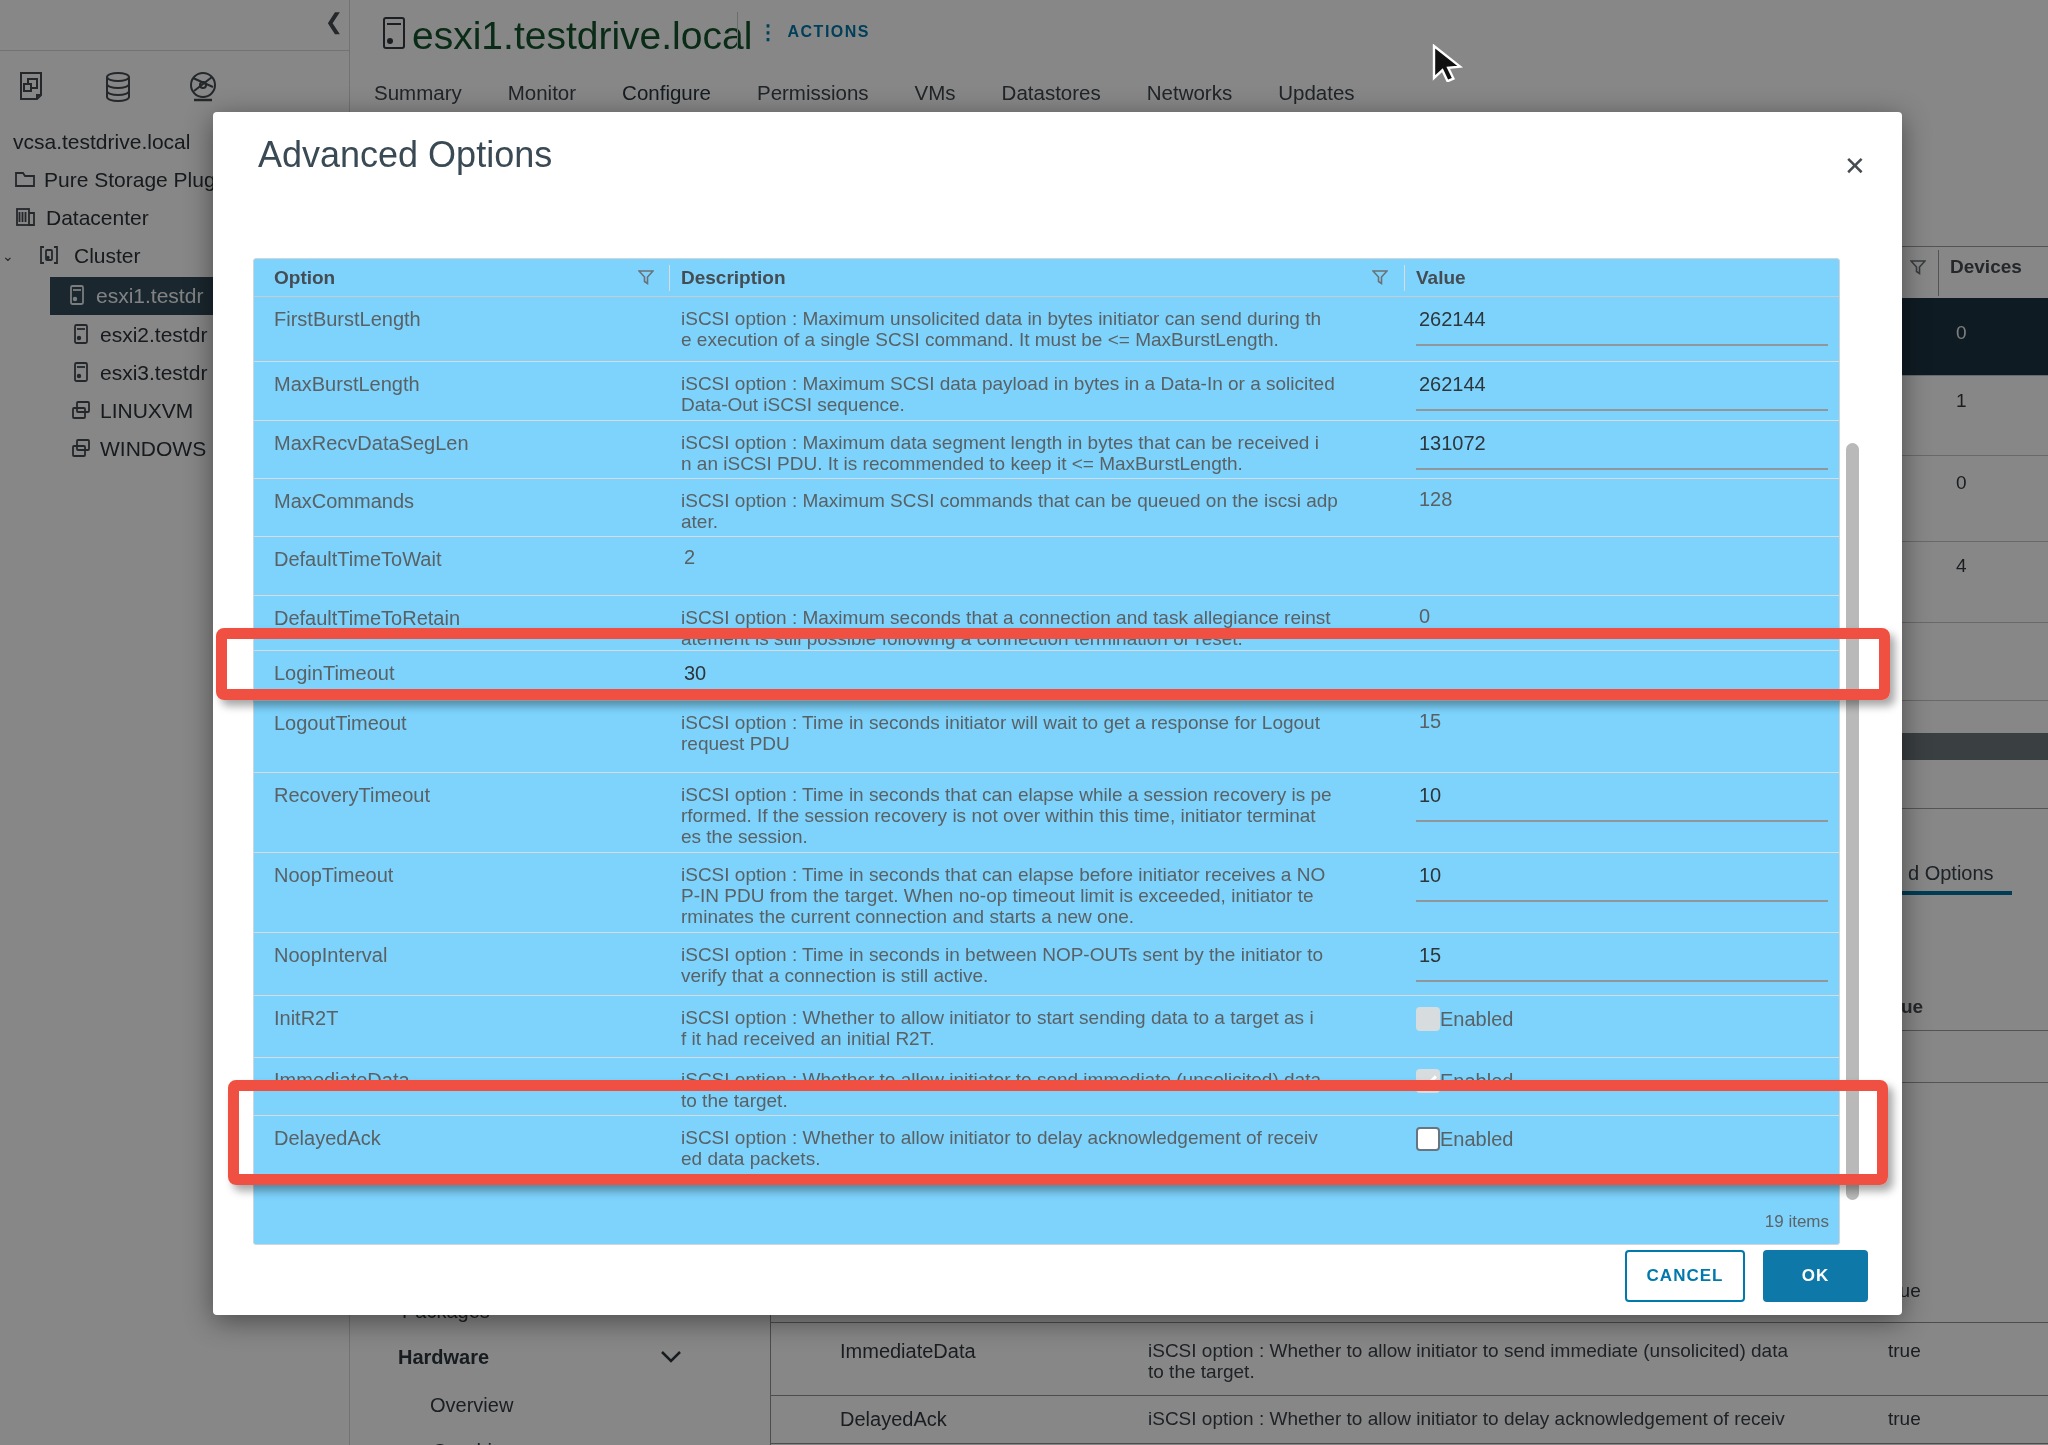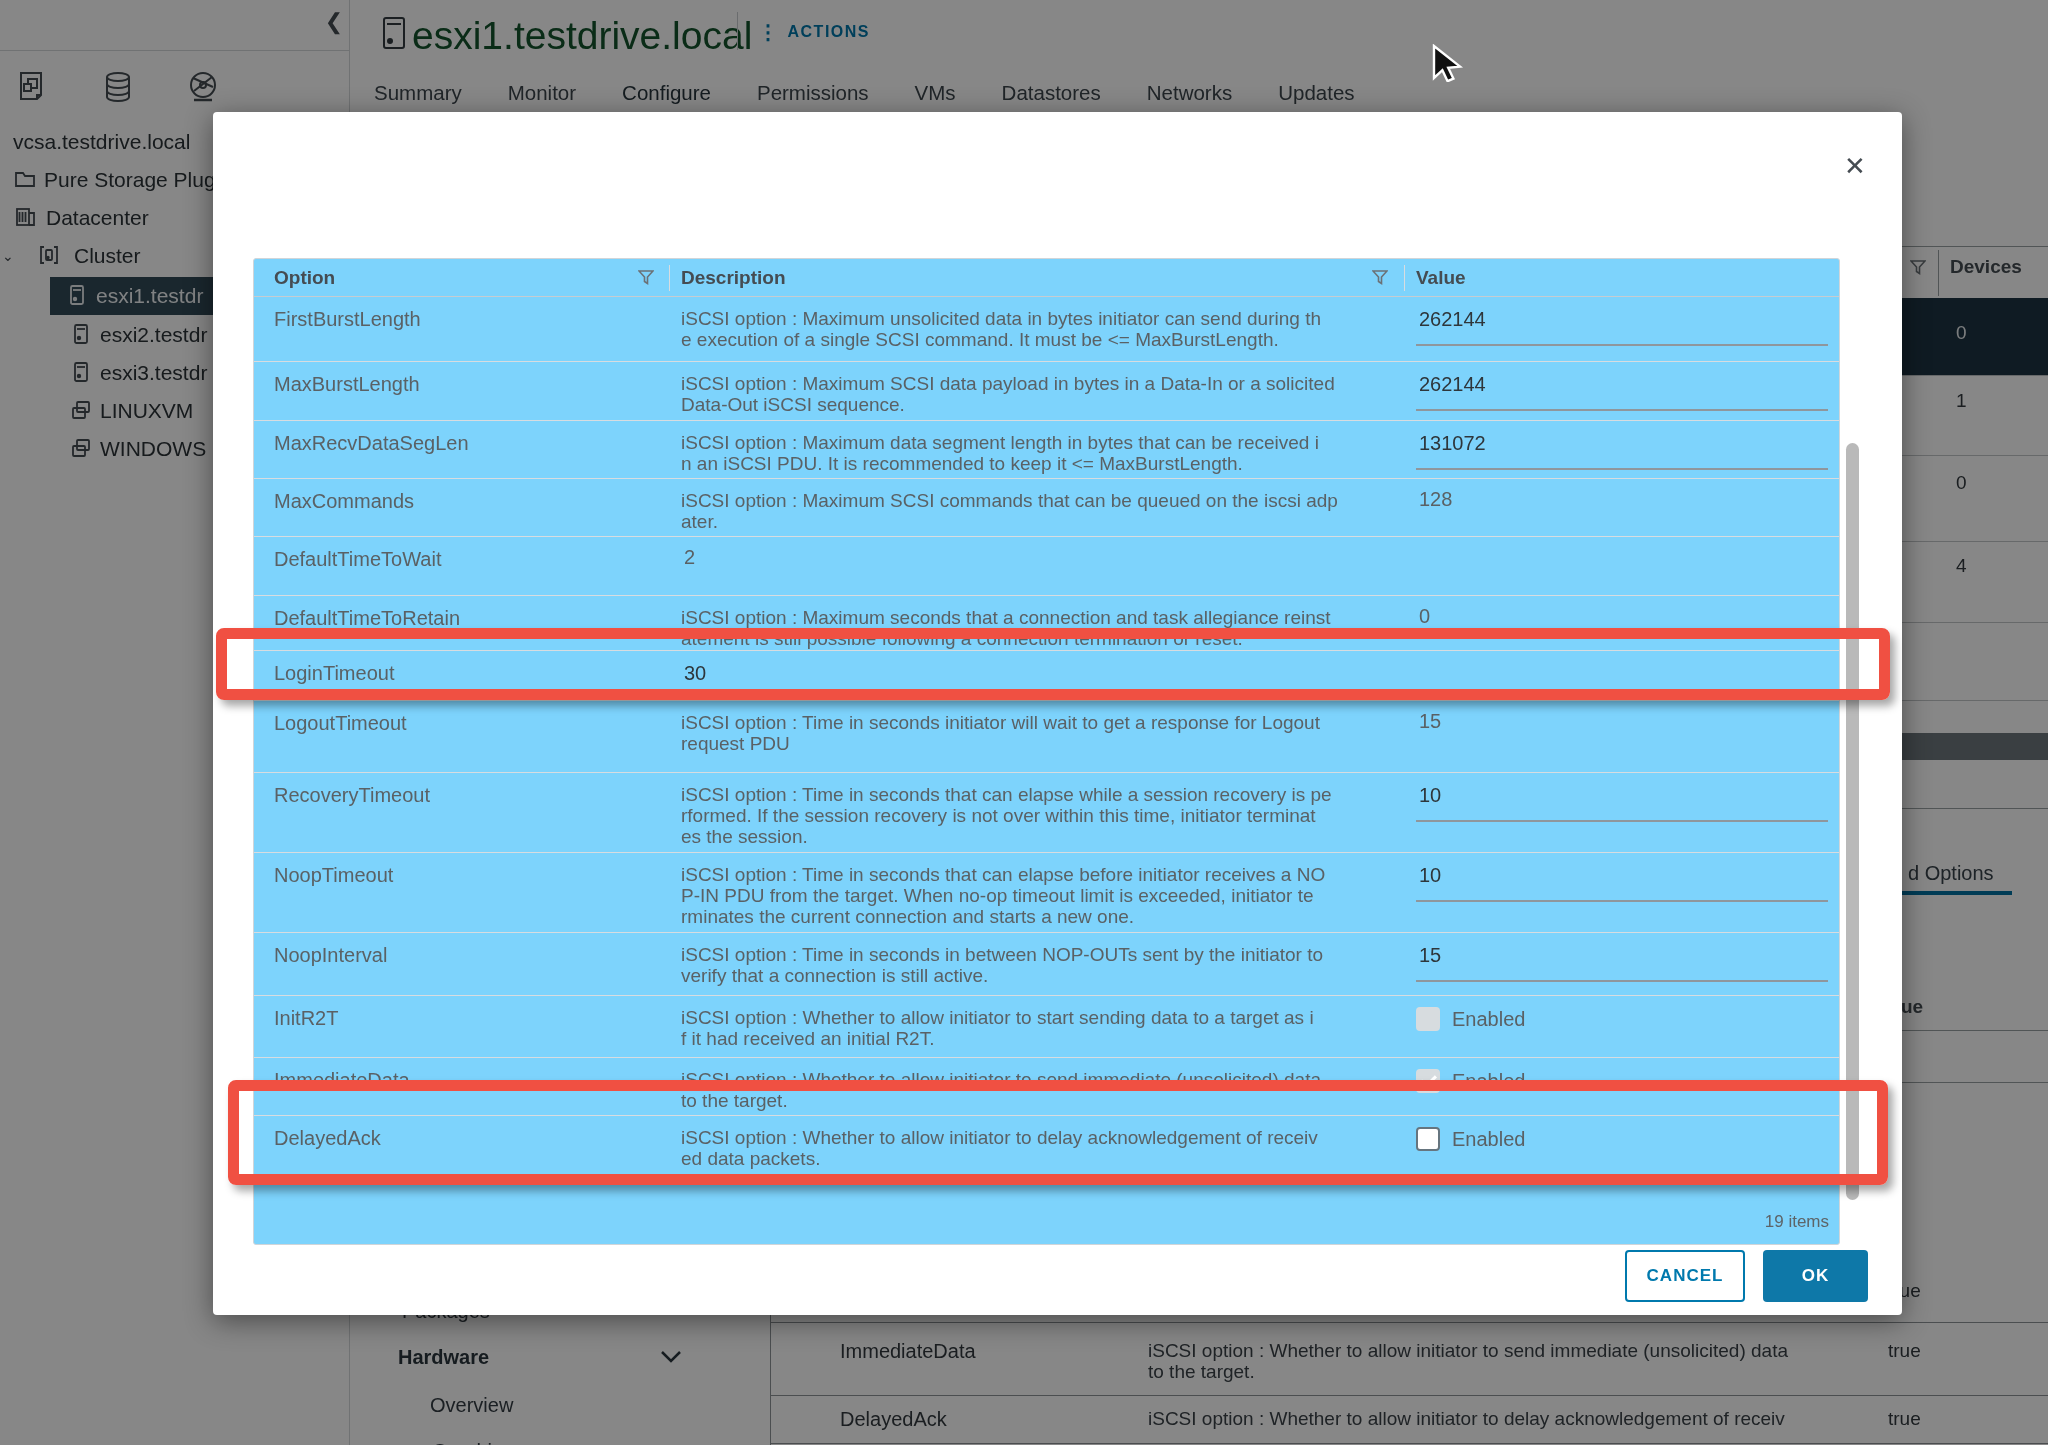--- a/index.html
+++ b/index.html
@@ -62,21 +62,21 @@
   .ghead .h3{flex:1;font-size:19px;font-weight:bold;color:#454c52;}
   .hfilter{position:absolute;top:11px;width:16px;height:15px;}
   .hvdiv{position:absolute;top:6px;width:1px;height:26px;background:#d8dce0;}
   .grow{display:flex;border-bottom:1px solid #d8dce0;position:relative;}
   .grow:last-of-type{border-bottom:none;}
   .c-opt{width:427px;padding:11px 0 0 20px;font-size:20px;color:#5a6165;}
   .c-desc{width:735px;padding-top:11px;font-size:19px;line-height:21px;color:#5a6165;white-space:pre-line;}
   .c-val{flex:1;padding-top:9px;}
   .vtext{font-size:20px;color:#5a6165;padding-left:3px;}
   .vinput{width:412px;border-bottom:2px solid #8f969c;font-size:20px;color:#2e363b;padding:2px 4px 13px 3px;}
-  .vcheck{display:flex;align-items:center;gap:12px;padding-top:2px;}
+  .vcheck{display:flex;align-items:center;padding-top:2px;}
   .cb{width:24px;height:24px;border-radius:4px;position:relative;flex:none;}
   .cb.dis{background:#d7dcdf;}
   .cb.en{background:#fff;border:2px solid #66757f;}
   .cb.checked::after{content:"";position:absolute;left:5px;top:6px;width:12px;height:6px;border-left:3px solid #fff;border-bottom:3px solid #fff;transform:rotate(-45deg);}
   .cb-lbl{font-size:20px;color:#5a6165;}
   .gfoot{position:absolute;right:10px;bottom:12px;font-size:17px;color:#5d6468;}
   .scrollthumb{position:absolute;left:1633px;top:331px;width:13px;height:757px;border-radius:7px;background:#b9b9b9;}
   .btn{position:absolute;top:1138px;height:52px;border-radius:4px;font-size:17px;font-weight:bold;letter-spacing:1px;display:flex;align-items:center;justify-content:center;cursor:pointer;}
   .btn-cancel{left:1412px;width:120px;background:#fff;border:2px solid #0079ad;color:#0079ad;}
   .btn-ok{left:1550px;width:105px;background:#0e78a8;color:#fff;}
@@ -266,20 +266,21 @@
 to the target.</div>
     <div class="btrow-val" style="top:1340px">true</div>
     <div class="btrow-lbl" style="top:1408px">DelayedAck</div>
     <div class="btrow-desc" style="top:1408px">iSCSI option : Whether to allow initiator to delay acknowledgement of receiv</div>
     <div class="btrow-val" style="top:1408px">true</div>
   </div>
 
   <div class="overlay"></div>
 
   <div class="dialog">
+    <div class="dlg-title">Advanced Options</div>
     <div class="dlg-close">✕</div>
 
     <div class="grid">
       <div class="ghead">
         <div class="h1">Option</div>
         <div class="h2">Description</div>
         <div class="h3">Value</div>
         <svg class="hfilter funnel" style="left:384px" viewBox="0 0 16 15">
             <path d="M1 1h14l-5.5 6v6.5l-3-2V7z" fill="none" stroke="currentColor" stroke-width="1.6"></path>
           </svg>

